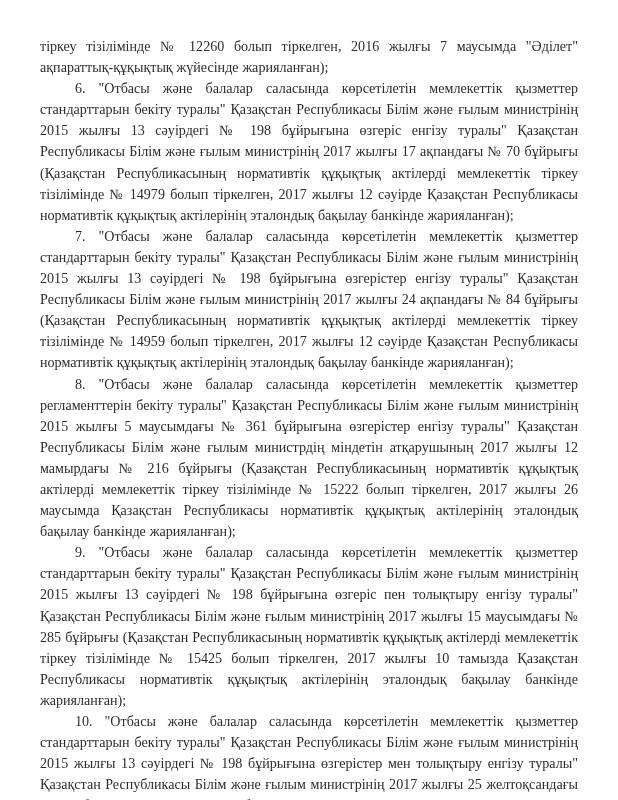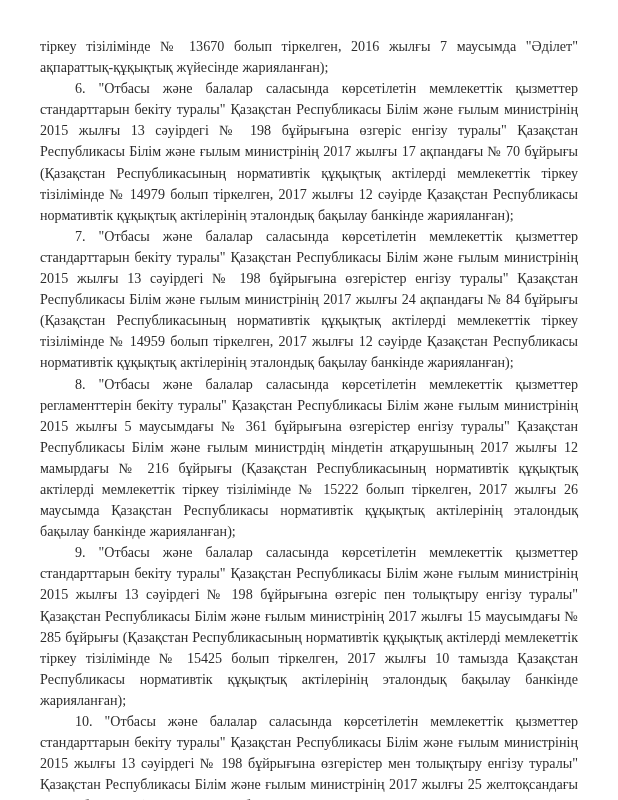--- a/index.html
+++ b/index.html
@@ -44,21 +44,21 @@
   }
   
   .doc-body { filter: contrast(0.99); }
 </style>
 </head>
 <body>
 
 <div class="page">
   <div class="doc-body">
 
-    <p class="para">тіркеу тізілімінде № 13670 болып тіркелген, 2016 жылғы 7 маусымда "Әділет" ақпараттық-құқықтық жүйесінде жарияланған);</p>
+    <p class="para">тіркеу тізілімінде № 12260 болып тіркелген, 2016 жылғы 7 маусымда "Әділет" ақпараттық-құқықтық жүйесінде жарияланған);</p>
 
     <p class="para indented">6. "Отбасы және балалар саласында көрсетілетін мемлекеттік қызметтер стандарттарын бекіту туралы" Қазақстан Республикасы Білім және ғылым министрінің 2015 жылғы 13 сәуірдегі № 198 бұйрығына өзгеріс енгізу туралы" Қазақстан Республикасы Білім және ғылым министрінің 2017 жылғы 17 ақпандағы № 70 бұйрығы (Қазақстан Республикасының нормативтік құқықтық актілерді мемлекеттік тіркеу тізілімінде № 14979 болып тіркелген, 2017 жылғы 12 сәуірде Қазақстан Республикасы нормативтік құқықтық актілерінің эталондық бақылау банкінде жарияланған);</p>
 
     <p class="para indented">7. "Отбасы және балалар саласында көрсетілетін мемлекеттік қызметтер стандарттарын бекіту туралы" Қазақстан Республикасы Білім және ғылым министрінің 2015 жылғы 13 сәуірдегі № 198 бұйрығына өзгерістер енгізу туралы" Қазақстан Республикасы Білім және ғылым министрінің 2017 жылғы 24 ақпандағы № 84 бұйрығы (Қазақстан Республикасының нормативтік құқықтық актілерді мемлекеттік тіркеу тізілімінде № 14959 болып тіркелген, 2017 жылғы 12 сәуірде Қазақстан Республикасы нормативтік құқықтық актілерінің эталондық бақылау банкінде жарияланған);</p>
 
     <p class="para indented">8. "Отбасы және балалар саласында көрсетілетін мемлекеттік қызметтер регламенттерін бекіту туралы" Қазақстан Республикасы Білім және ғылым министрінің 2015 жылғы 5 маусымдағы № 361 бұйрығына өзгерістер енгізу туралы" Қазақстан Республикасы Білім және ғылым министрдің міндетін атқарушының 2017 жылғы 12 мамырдағы № 216 бұйрығы (Қазақстан Республикасының нормативтік құқықтық актілерді мемлекеттік тіркеу тізілімінде № 15222 болып тіркелген, 2017 жылғы 26 маусымда Қазақстан Республикасы нормативтік құқықтық актілерінің эталондық бақылау банкінде жарияланған);</p>
 
     <p class="para indented">9. "Отбасы және балалар саласында көрсетілетін мемлекеттік қызметтер стандарттарын бекіту туралы" Қазақстан Республикасы Білім және ғылым министрінің 2015 жылғы 13 сәуірдегі № 198 бұйрығына өзгеріс пен толықтыру енгізу туралы" Қазақстан Республикасы Білім және ғылым министрінің 2017 жылғы 15 маусымдағы № 285 бұйрығы (Қазақстан Республикасының нормативтік құқықтық актілерді мемлекеттік тіркеу тізілімінде № 15425 болып тіркелген, 2017 жылғы 10 тамызда Қазақстан Республикасы нормативтік құқықтық актілерінің эталондық бақылау банкінде жарияланған);</p>
 
     <p class="para indented">10. "Отбасы және балалар саласында көрсетілетін мемлекеттік қызметтер стандарттарын бекіту туралы" Қазақстан Республикасы Білім және ғылым министрінің 2015 жылғы 13 сәуірдегі № 198 бұйрығына өзгерістер мен толықтыру енгізу туралы" Қазақстан Республикасы Білім және ғылым министрінің 2017 жылғы 25 желтоқсандағы № 650 бұйрығы (Қазақстан Республикасының нормативтік құқықтық актілерді</p>

